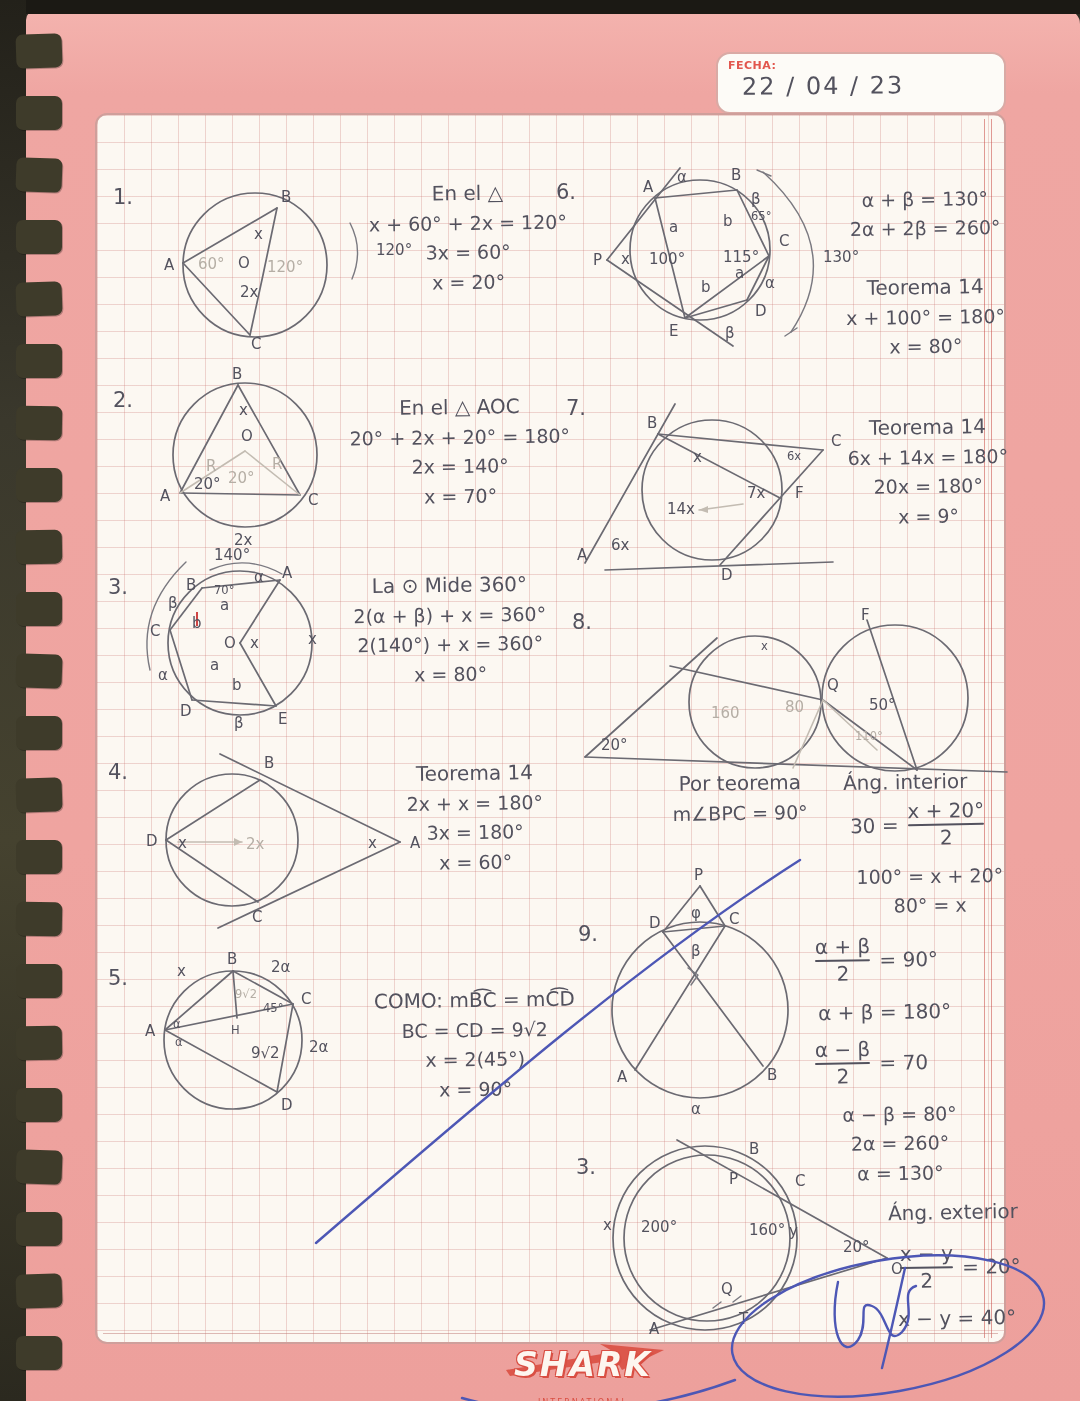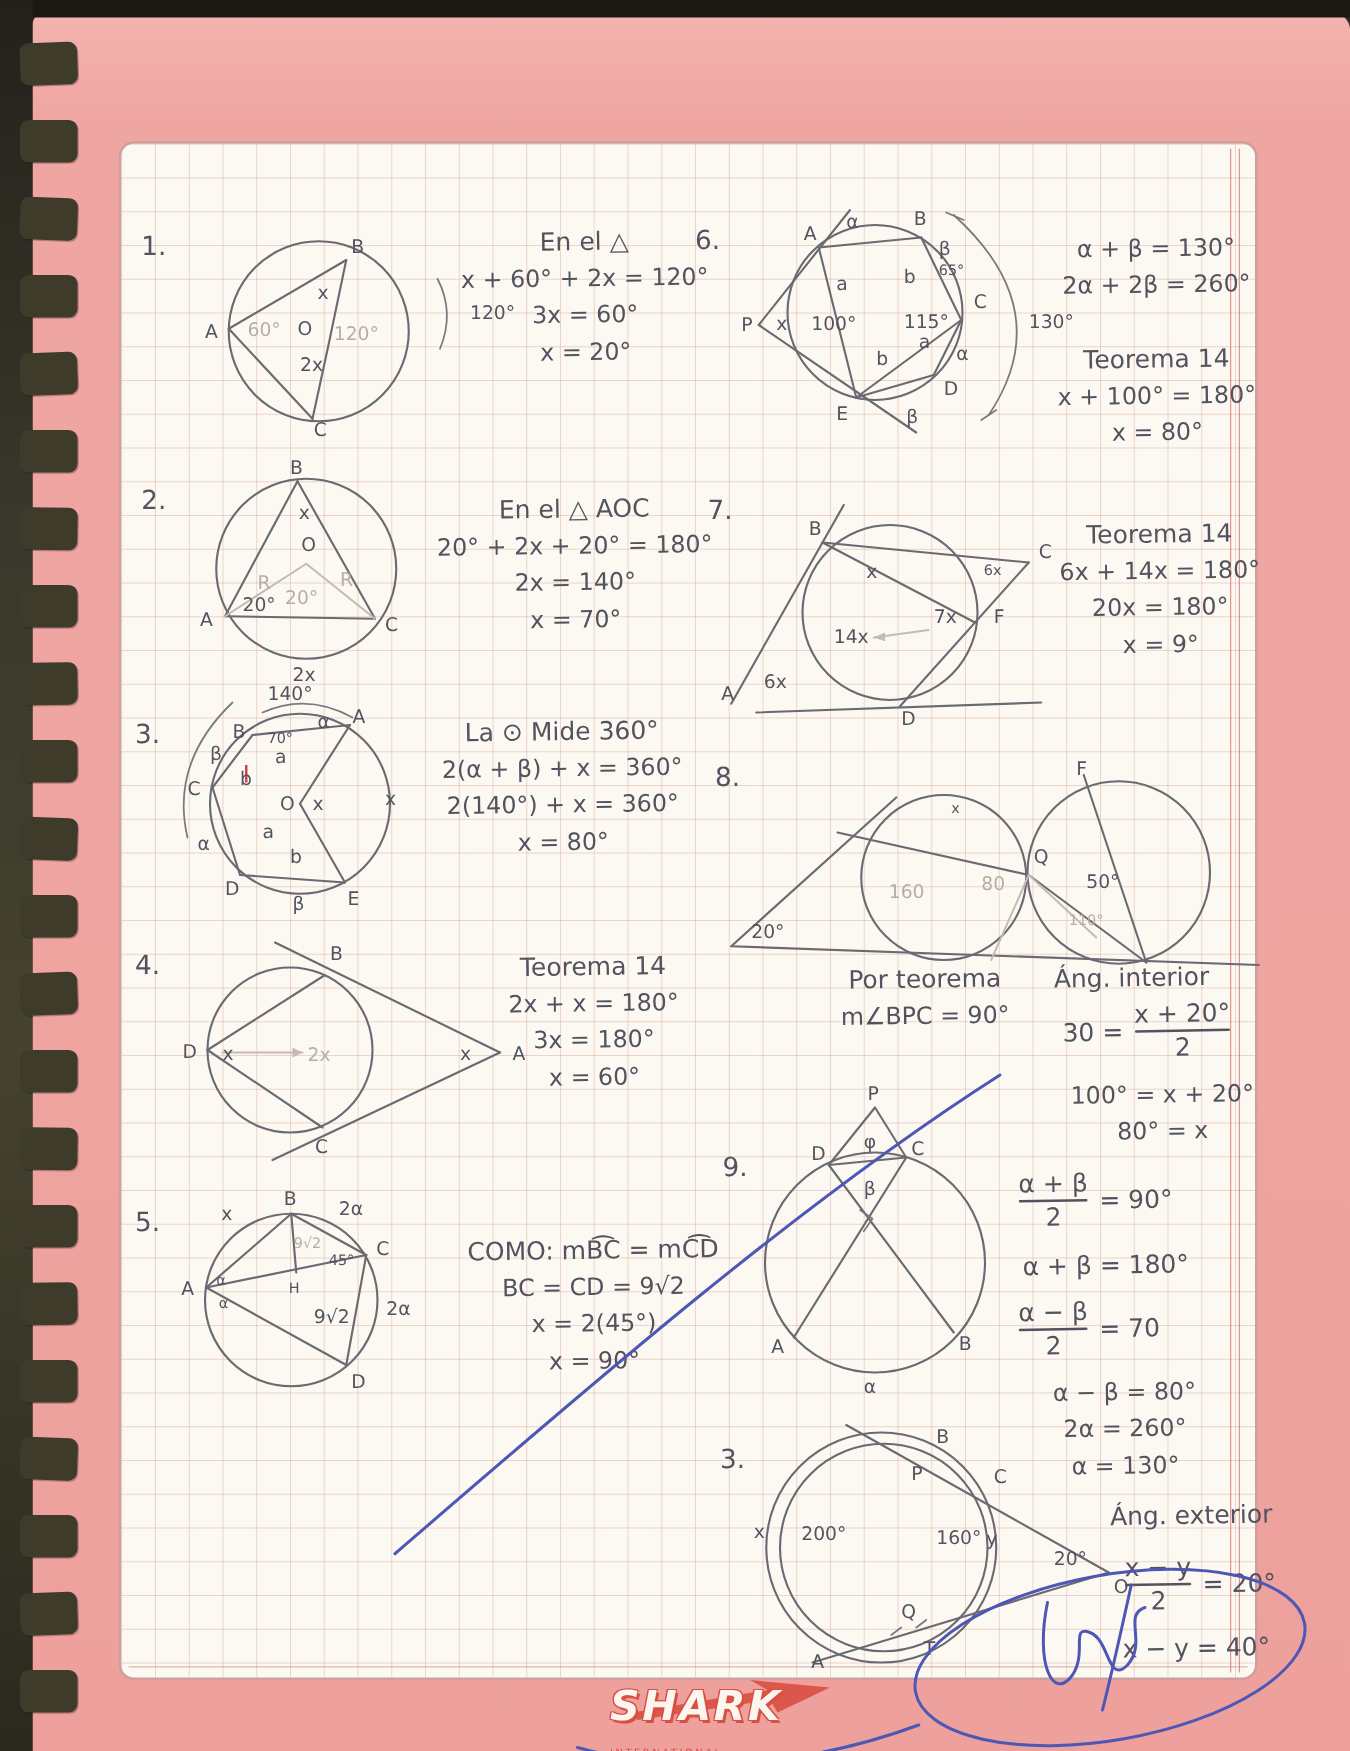--- a/index.html
+++ b/index.html
@@ -47,21 +47,21 @@
   .pencil{stroke:#6b6a72;stroke-width:1.7;fill:none;stroke-linecap:round;stroke-linejoin:round;}
   .pencil2{stroke:#7a7980;stroke-width:1.4;fill:none;stroke-linecap:round;}
   .faintline{stroke:#c3bcb2;stroke-width:1.6;fill:none;stroke-linecap:round;}
   .redtick{stroke:#d04545;stroke-width:2;fill:none;}
   svg.diagram text{font-family:"DejaVu Sans",sans-serif;font-size:15px;fill:#53525e;}
   svg.diagram text.sm{font-size:11.5px;}
   svg.diagram text.ft{fill:#b5aea5;}
   
   .bluepen{stroke:#4d57b5;stroke-width:2.4;fill:none;stroke-linecap:round;}
   
-  .logo{position:absolute;left:488px;top:1348px;width:190px;height:52px;}
+  .logo{position:absolute;left:488px;top:1348px;width:190px;height:52px;text-align:center;}
   .logo .word{font-size:33px;font-weight:900;font-style:italic;color:#fdf6ef;
               letter-spacing:2px;line-height:1;
               text-shadow:2px 2px 0 #d94f43,-1px -1px 0 #d94f43,1px -1px 0 #d94f43,-1px 1px 0 #d94f43;}
   .logo .sub{font-size:8px;font-weight:normal;color:#d94f43;letter-spacing:2px;margin-top:17px;}
   .logo svg{position:absolute;left:8px;top:-12px;}
 </style>
 </head>
 <body>
 
 <div class="photo">
@@ -86,20 +86,24 @@
   <div class="hole" style="top:902px;transform:rotate(1deg)"></div>
   <div class="hole" style="top:964px"></div>
   <div class="hole" style="top:1026px;transform:rotate(-1deg)"></div>
   <div class="hole" style="top:1088px"></div>
   <div class="hole" style="top:1150px;transform:rotate(2deg)"></div>
   <div class="hole" style="top:1212px"></div>
   <div class="hole" style="top:1274px;transform:rotate(-2deg)"></div>
   <div class="hole" style="top:1336px"></div>
 
 
+  <div class="hbox" style="left:716px;top:52px;width:286px;height:58px">
+    <span class="lab">FECHA:</span>
+    <div class="hw" style="position:absolute;left:24px;top:18px;font-size:24px;letter-spacing:2px;transform:rotate(-0.5deg)">22  /  04   /  23</div>
+  </div>
 
   <div class="sheet">
     <div class="marginline" style="right:12px"></div>
     <div class="marginline" style="right:19px"></div>
     <div class="sheet-innerline"></div>
   </div>
 
   <span class="pnum" style="left:113px;top:185px">1.</span>
   <span class="pnum" style="left:113px;top:388px">2.</span>
   <span class="pnum" style="left:108px;top:575px">3.</span>

